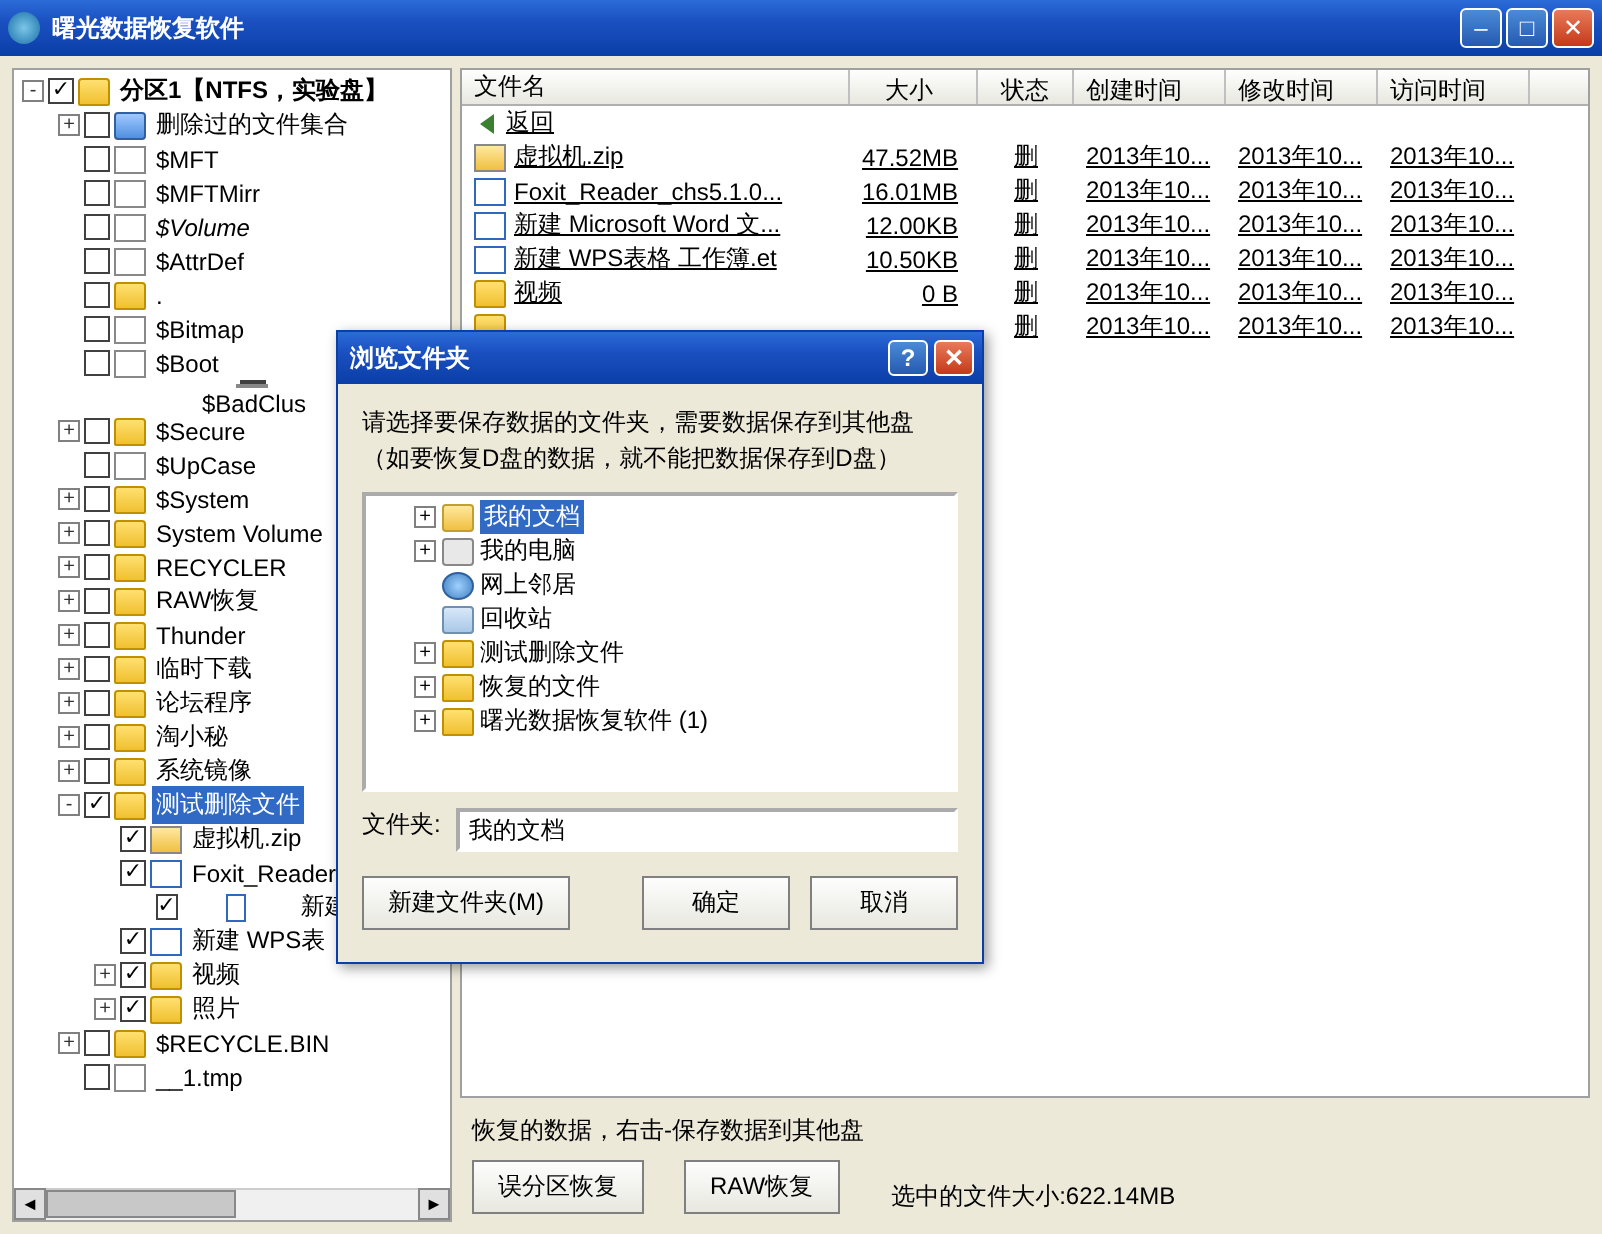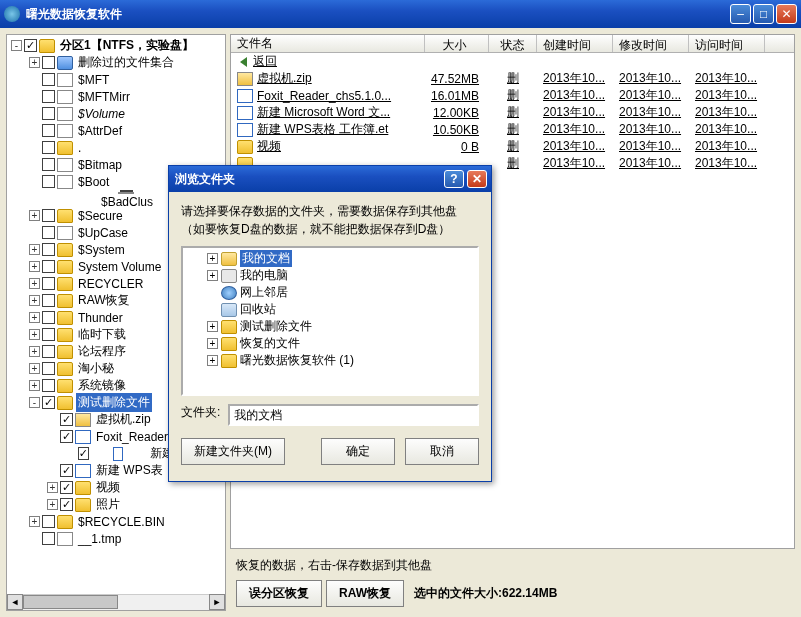--- a/index.html
+++ b/index.html
@@ -47,21 +47,21 @@
 .list-cell { padding: 1px 6px; overflow: hidden; white-space: nowrap; text-decoration: underline; }
 .c-name { width: 194px; display: flex; align-items: center; }
 .c-size { width: 64px; text-align: right; padding-right: 10px; }
 .c-stat { width: 48px; text-align: center; }
 .c-ct, .c-mt, .c-at { width: 76px; }
 .row-icon { width: 16px; height: 14px; margin-right: 4px; display: inline-block; }
 .icon-return { width: 0; height: 0; border-right: 7px solid #3a8030; border-top: 5px solid transparent; border-bottom: 5px solid transparent; display: inline-block; margin-right: 6px; margin-left: 3px; }
 
 .bottom-info { padding: 4px 6px; color: #000; display: flex; flex-direction: column; gap: 6px; }
 .bottom-info .hint { font-size: 12px; }
-.btn-row { display: flex; align-items: center; gap: 4px; font-weight: bold; }
+.btn-row { display: flex; align-items: flex-end; gap: 20px; }
 .btn { border: 1px solid #808080; background: linear-gradient(#fdfdfd,#e8e8e0); padding: 4px 12px; cursor: default; }
 .sel-size { margin-left: 6px; }
 
 
 .dialog { position: absolute; left: 168px; top: 165px; width: 324px; background: #ece9d8; border: 1px solid #0a3fa8; box-shadow: 2px 2px 6px rgba(0,0,0,.4); display: flex; flex-direction: column; }
 .dlg-title { height: 26px; background: linear-gradient(#2b6bd8, #1a4fc0 40%, #0a3fa8); color: #fff; display: flex; align-items: center; padding: 0 4px; font-weight: bold; }
 .dlg-title .t { flex: 1; padding-left: 2px; }
 .dlg-help { width: 20px; height: 18px; border: 1px solid #fff; border-radius: 3px; background: linear-gradient(#4a8bd8,#265ab0); display: flex; align-items: center; justify-content: center; margin-right: 3px; }
 .dlg-close { width: 20px; height: 18px; border: 1px solid #fff; border-radius: 3px; background: linear-gradient(#e87a5a,#c43a1a); display: flex; align-items: center; justify-content: center; }
 .dlg-body { padding: 10px 12px; display: flex; flex-direction: column; gap: 8px; }

